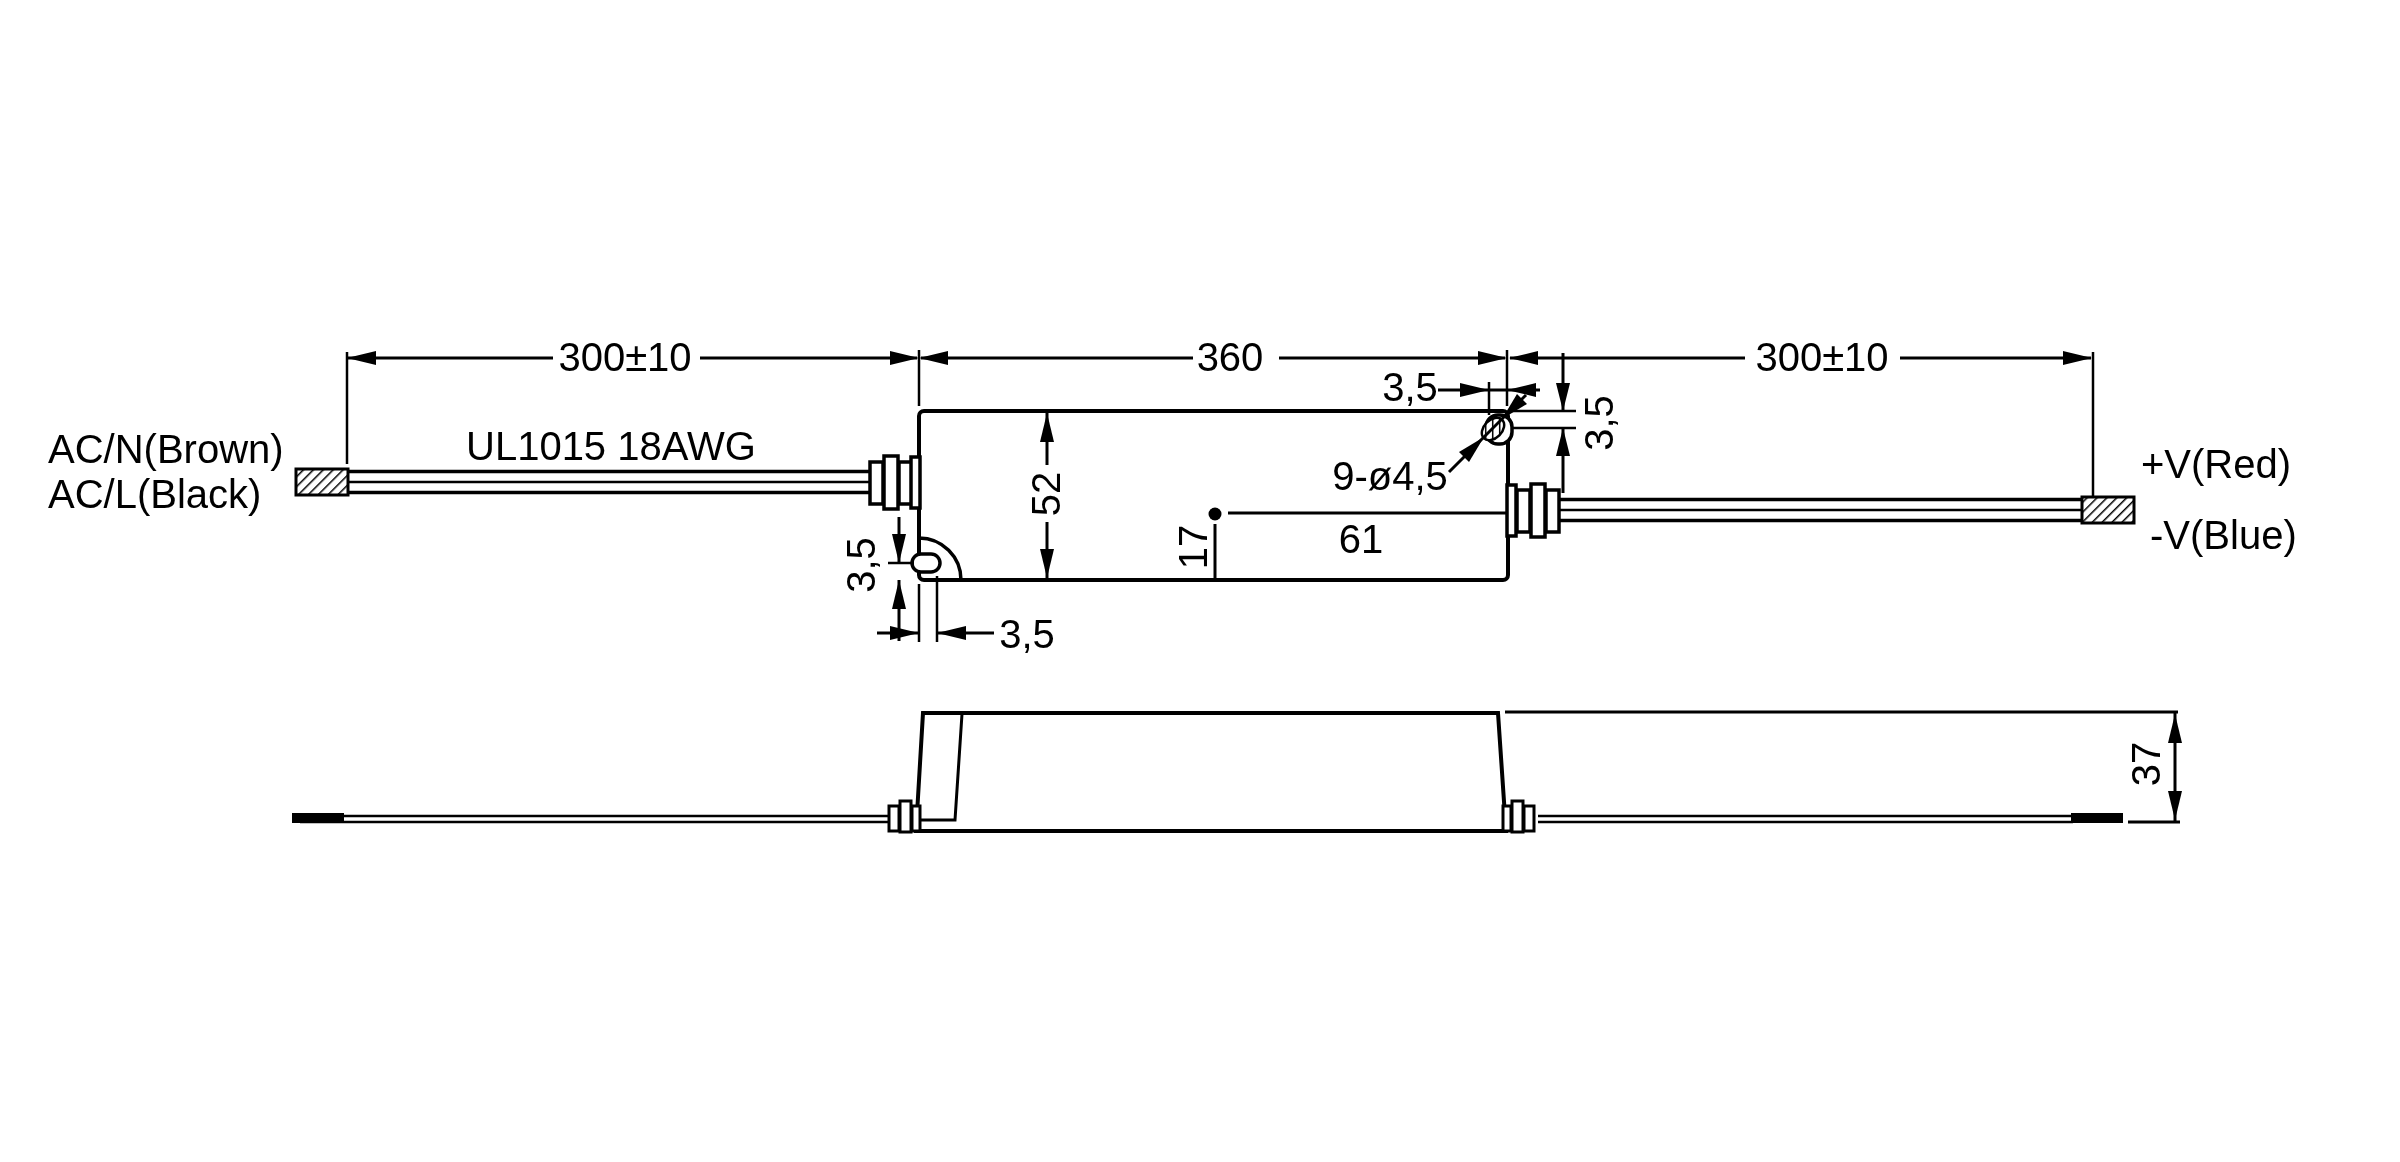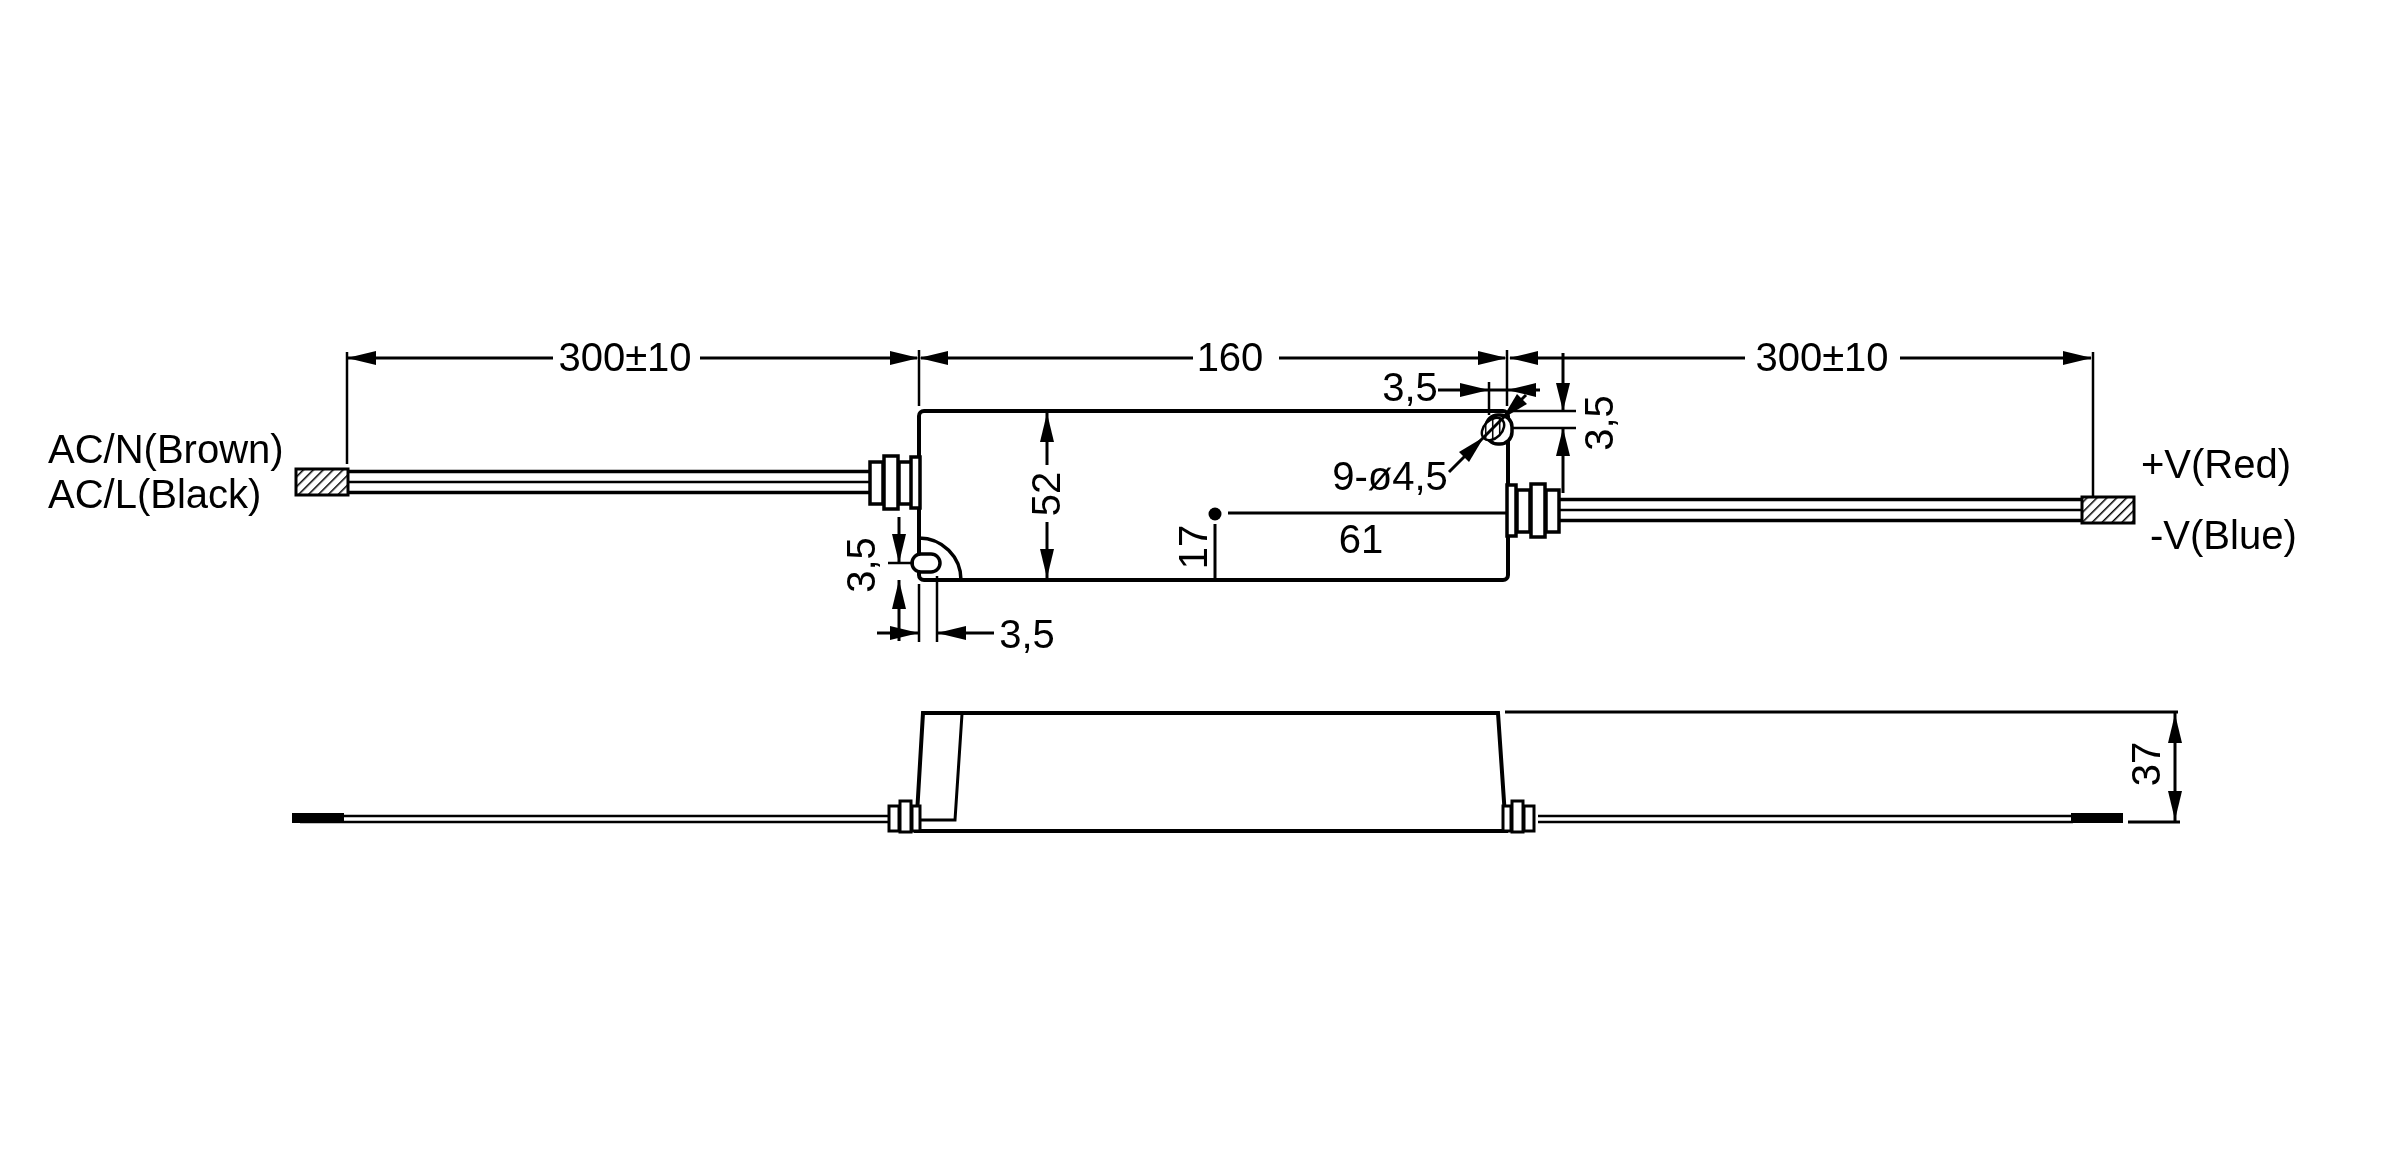--- a/index.html
+++ b/index.html
@@ -159,23 +159,24 @@
       <polygon points="919,633 890,626 890,640"></polygon>
       <polygon points="937,633 966,626 966,640"></polygon>
       <polygon points="2175,714 2168,743 2182,743"></polygon>
       <polygon points="2175,820 2168,791 2182,791"></polygon>
     </g>
   </g>
 </svg>
 
 <div class="txt" style="left:48px;top:429px">AC/N(Brown)</div>
 <div class="txt" style="left:48px;top:474px">AC/L(Black)</div>
+<div class="txt" style="left:466px;top:426px">UL1015 18AWG</div>
 
 <div class="txt ctr" style="left:625px;top:357px">300±10</div>
-<div class="txt ctr" style="left:1230px;top:357px">160</div>
+<div class="txt ctr" style="left:1230px;top:357px">360</div>
 <div class="txt ctr" style="left:1822px;top:357px">300±10</div>
 
 <div class="txt ctr" style="left:1410px;top:387px">3,5</div>
 <div class="txt rot" style="left:1599px;top:423px">3,5</div>
 <div class="txt ctr" style="left:1390px;top:476px">9-ø4,5</div>
 
 <div class="txt rot" style="left:1046px;top:494px">52</div>
 <div class="txt ctr" style="left:1361px;top:539px">61</div>
 <div class="txt rot" style="left:1193px;top:547px">17</div>
 

